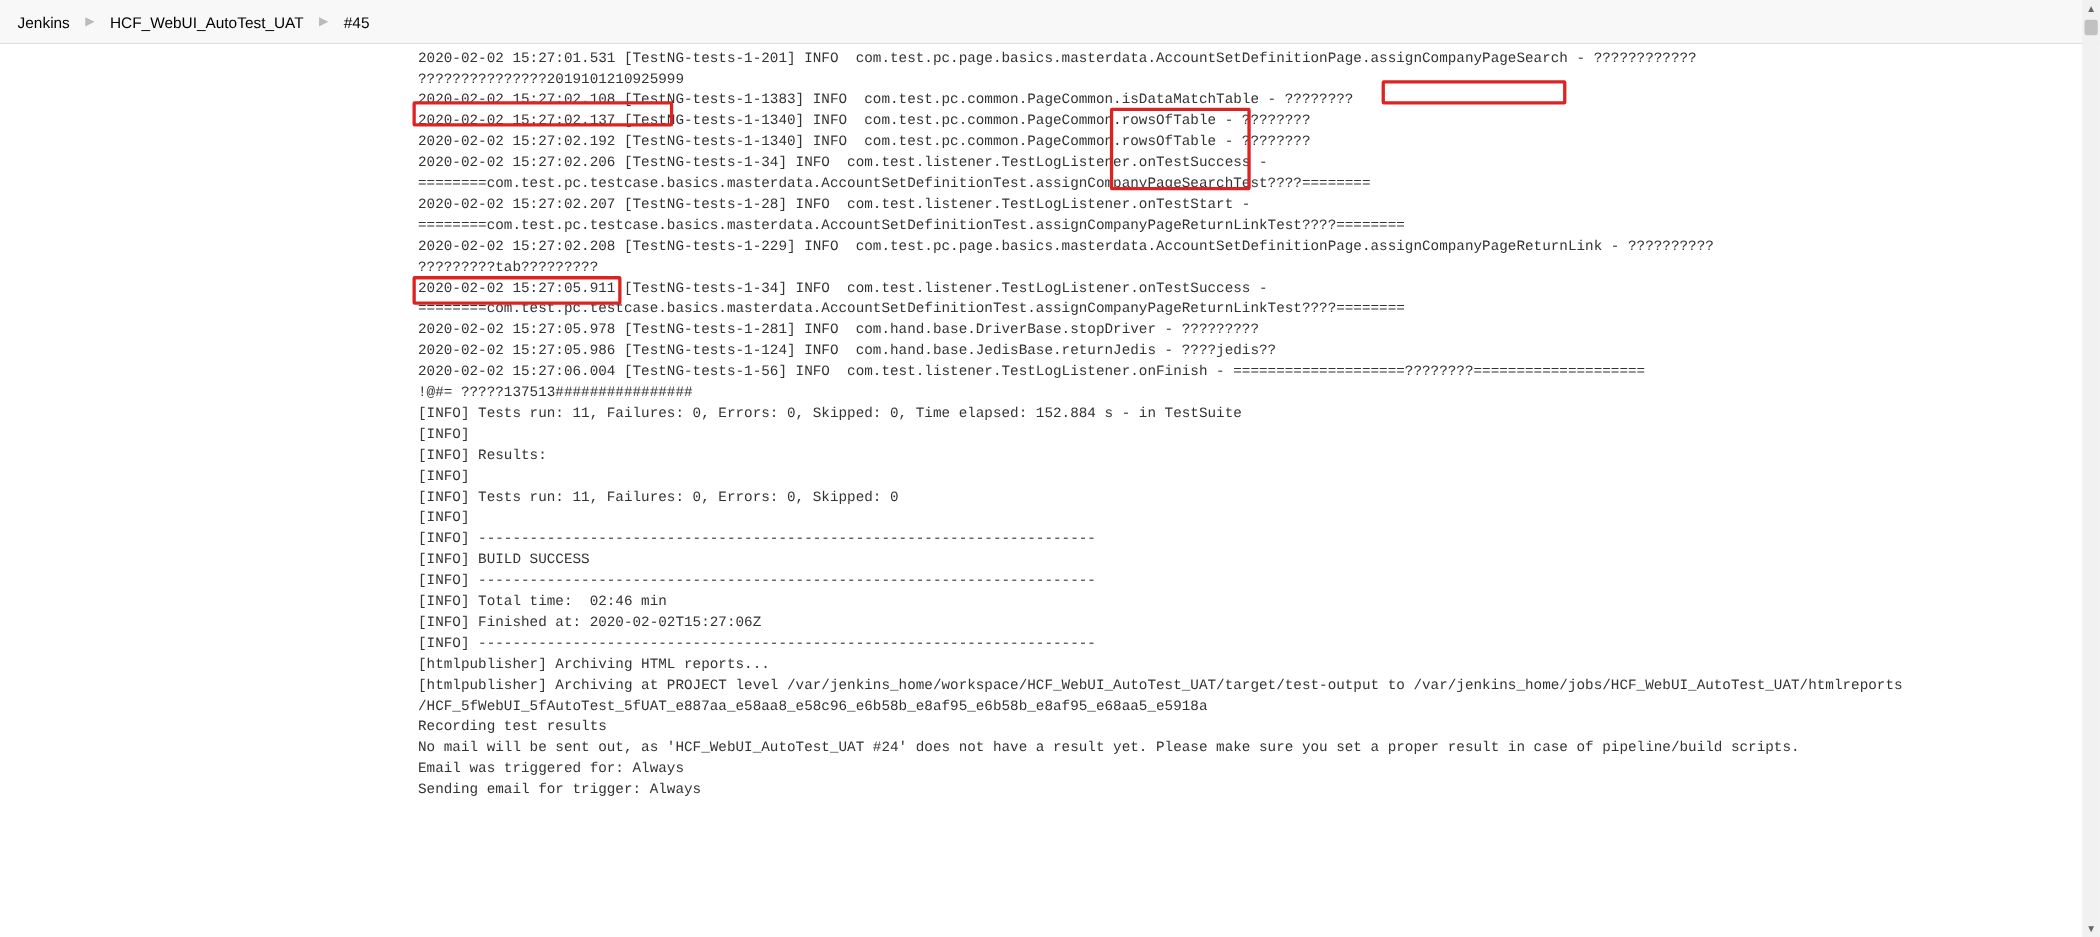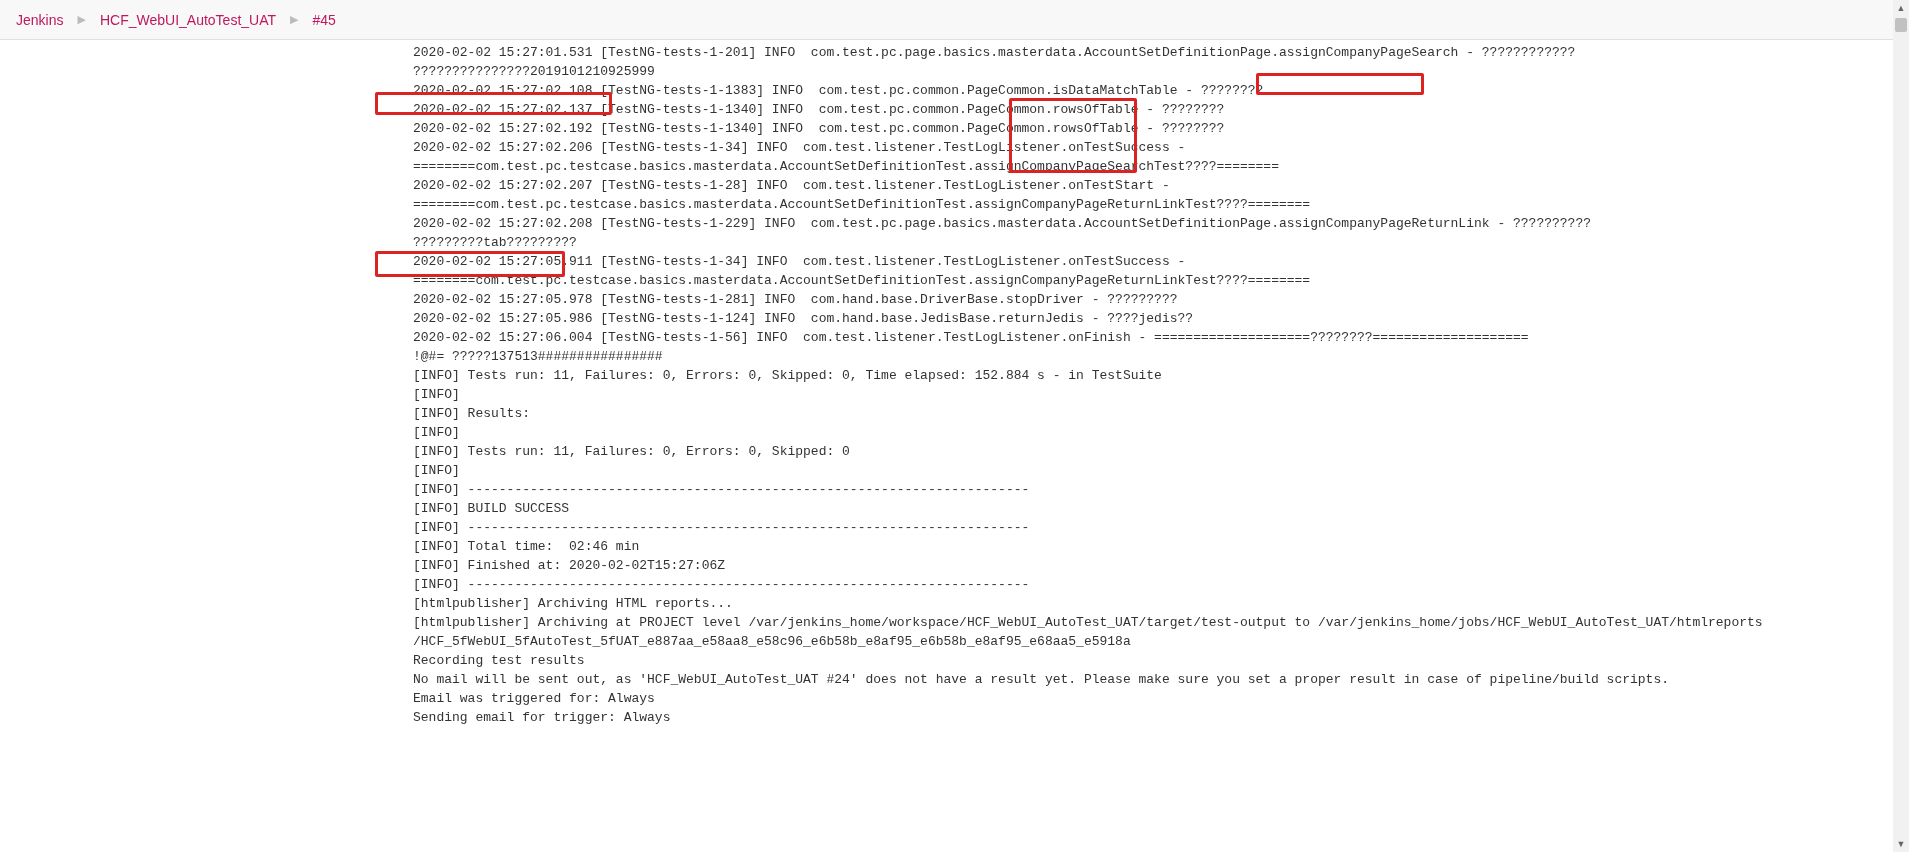--- a/index.html
+++ b/index.html
@@ -1,21 +1,21 @@
 <!DOCTYPE html>
 <html><head>
 <meta charset="utf-8">
 <style>
   * { margin: 0; padding: 0; box-sizing: border-box; }
   body { font-family: Helvetica, Arial, sans-serif; background: #fff; color: #333; width: 1909px; height: 852px; overflow: hidden; position: relative; }
   .breadcrumb { height: 40px; background: #f8f8f8; border-bottom: 1px solid #e0e0e0; display: flex; align-items: center; padding: 0 16px; font-size: 14px; }
-  .breadcrumb a { color: #be185d; text-decoration: none; }
+  .breadcrumb a { color: #000000; text-decoration: none; }
   .breadcrumb .sep { margin: 0 14px; color: #bbb; font-size: 11px; }
   .console-wrapper { position: absolute; top: 40px; left: 0; right: 16px; bottom: 0; overflow: hidden; }
-  .console { position: absolute; left: 380px; top: -16px; right: 0; bottom: 0; font-family: Consolas, "Courier New", monospace; font-size: 13px; line-height: 19px; color: #333; white-space: pre; margin-left: 33px; }
+  .console { position: absolute; left: 380px; top: -16px; right: 0; bottom: 0; font-family: Consolas, "Courier New", monospace; font-size: 13px; line-height: 19px; color: #333; white-space: pre; }
   .hl { position: absolute; border: 3px solid #d22; border-radius: 2px; pointer-events: none; }
   .scrollbar { position: absolute; right: 0; top: 0; width: 16px; height: 100%; background: #f1f1f1; }
   .scrollbar .up, .scrollbar .down { position: absolute; width: 16px; height: 16px; display: flex; align-items: center; justify-content: center; font-size: 9px; color: #666; cursor: pointer; }
   .scrollbar .up { top: 0; }
   .scrollbar .down { bottom: 0; }
   .scrollbar .thumb { position: absolute; left: 2px; width: 12px; background: #c1c1c1; border-radius: 2px; }
 </style>
 </head>
 <body>
 

